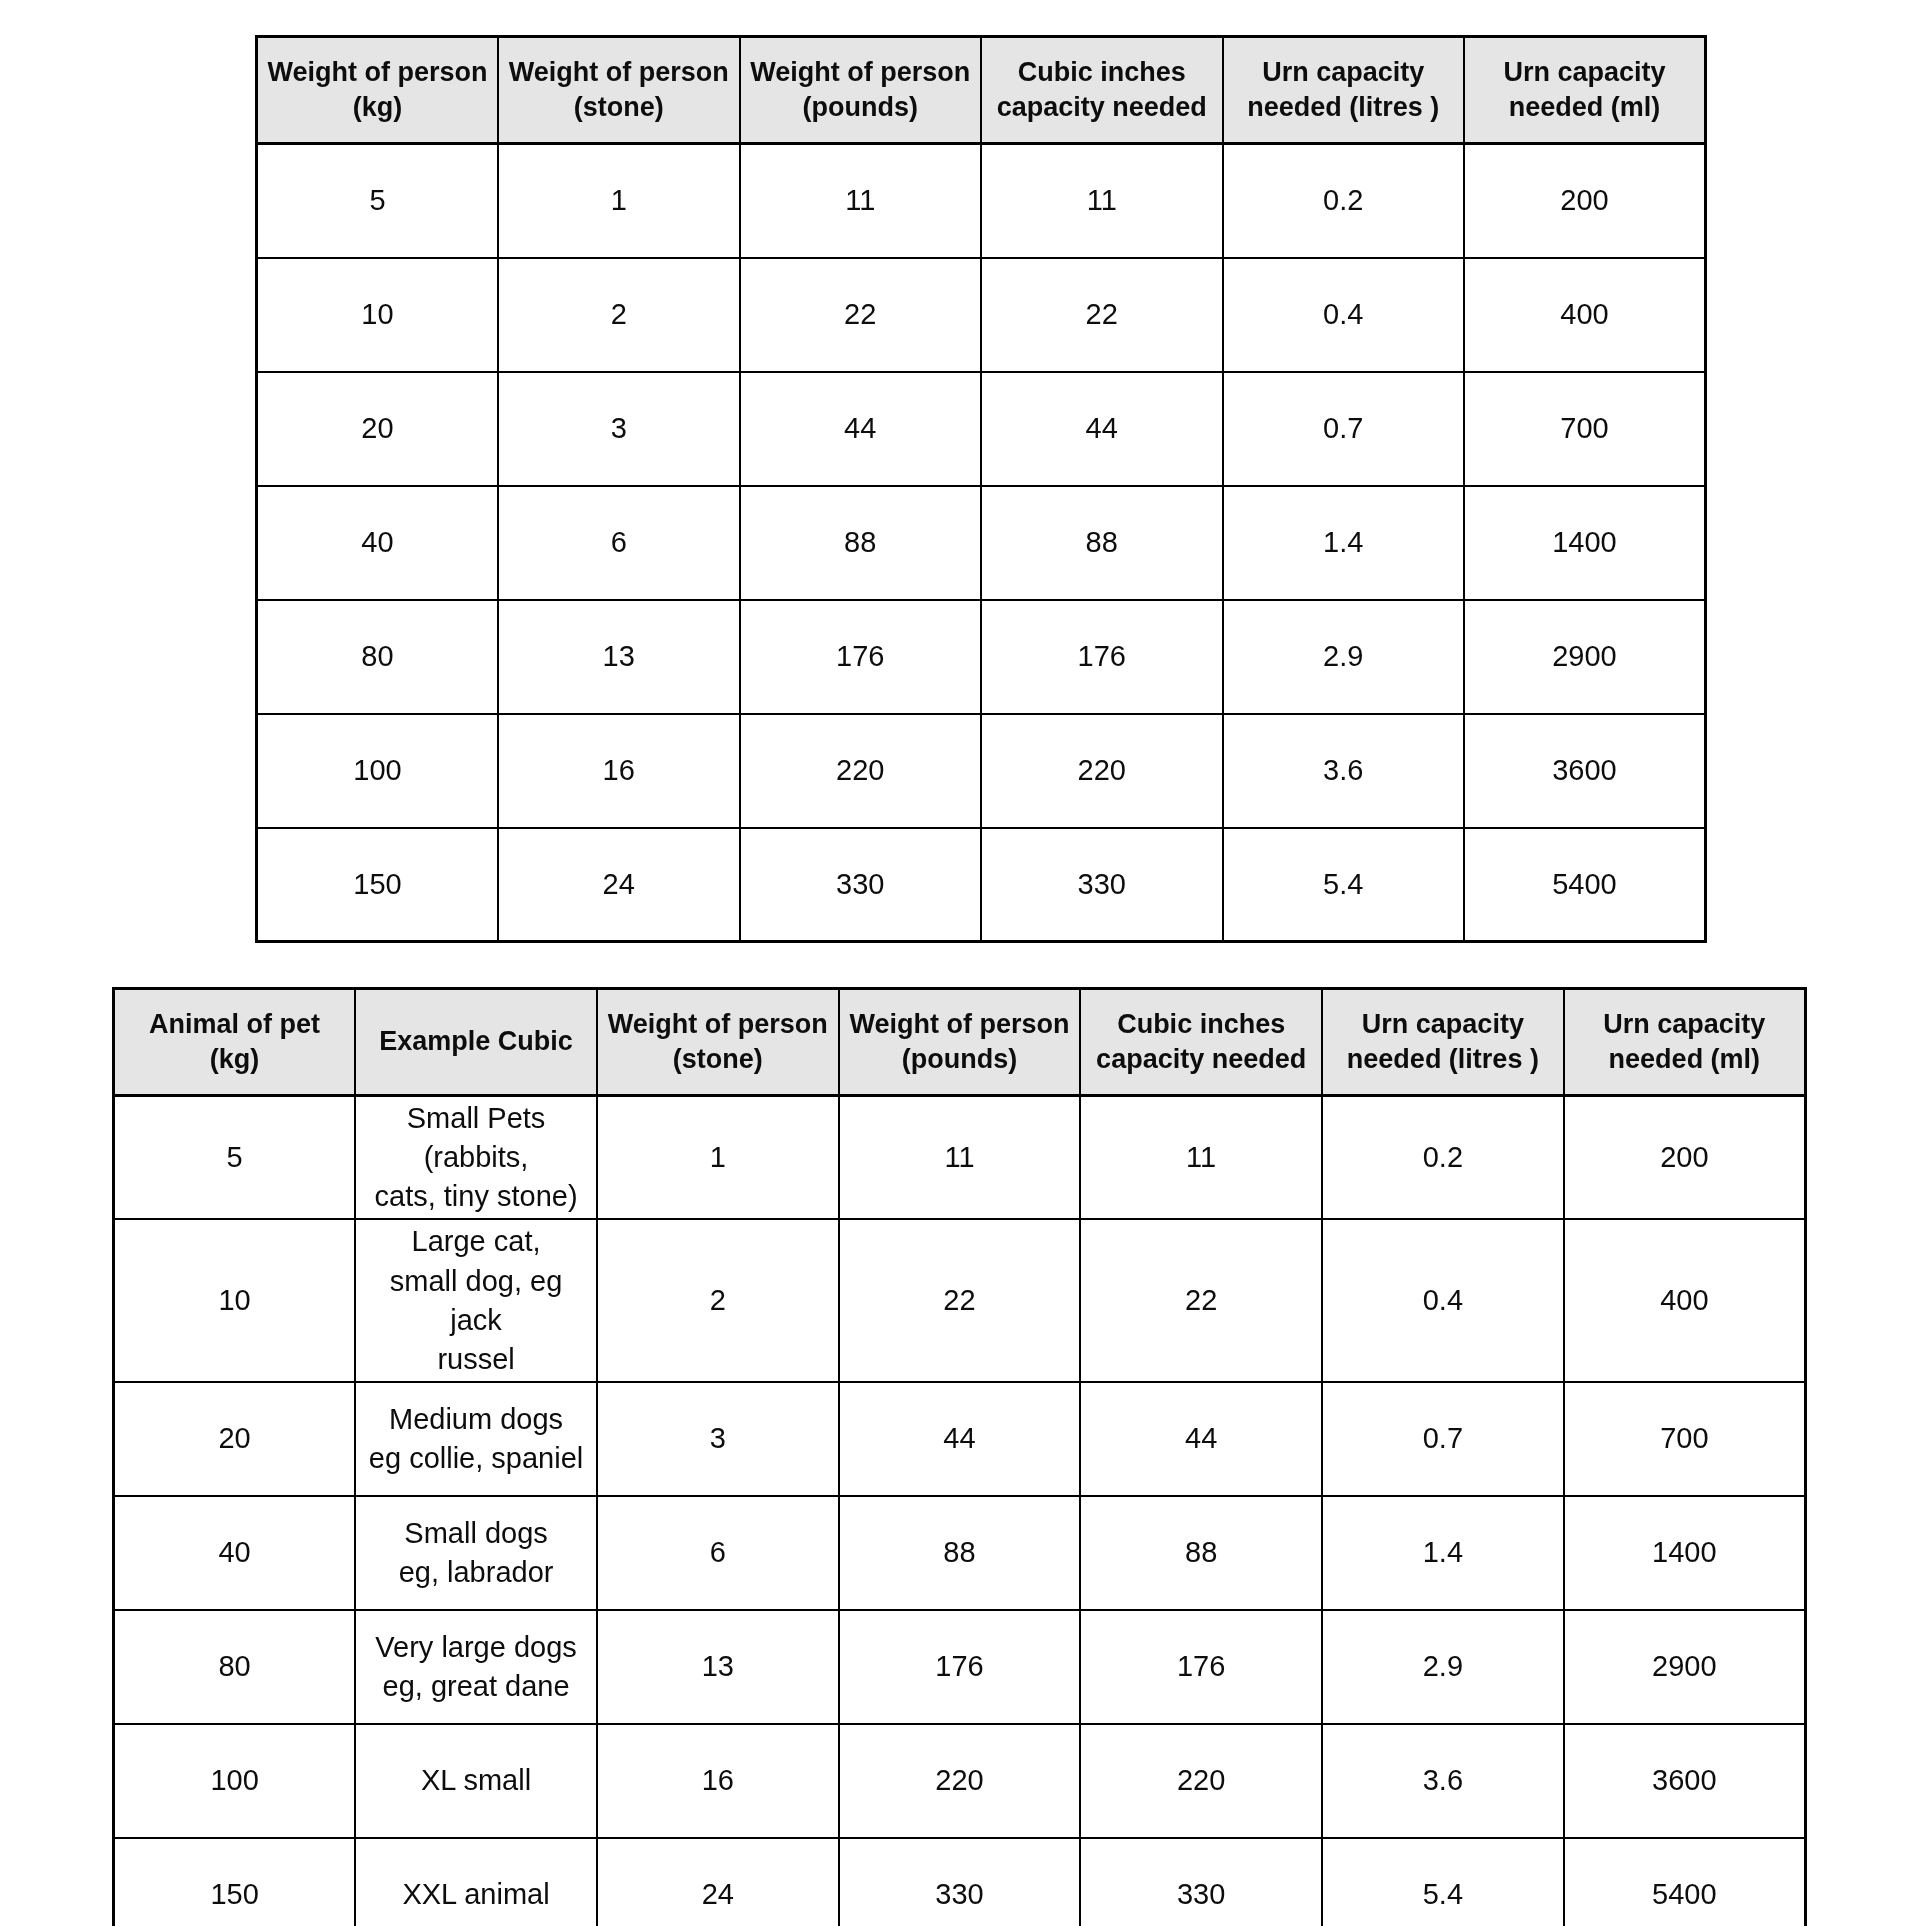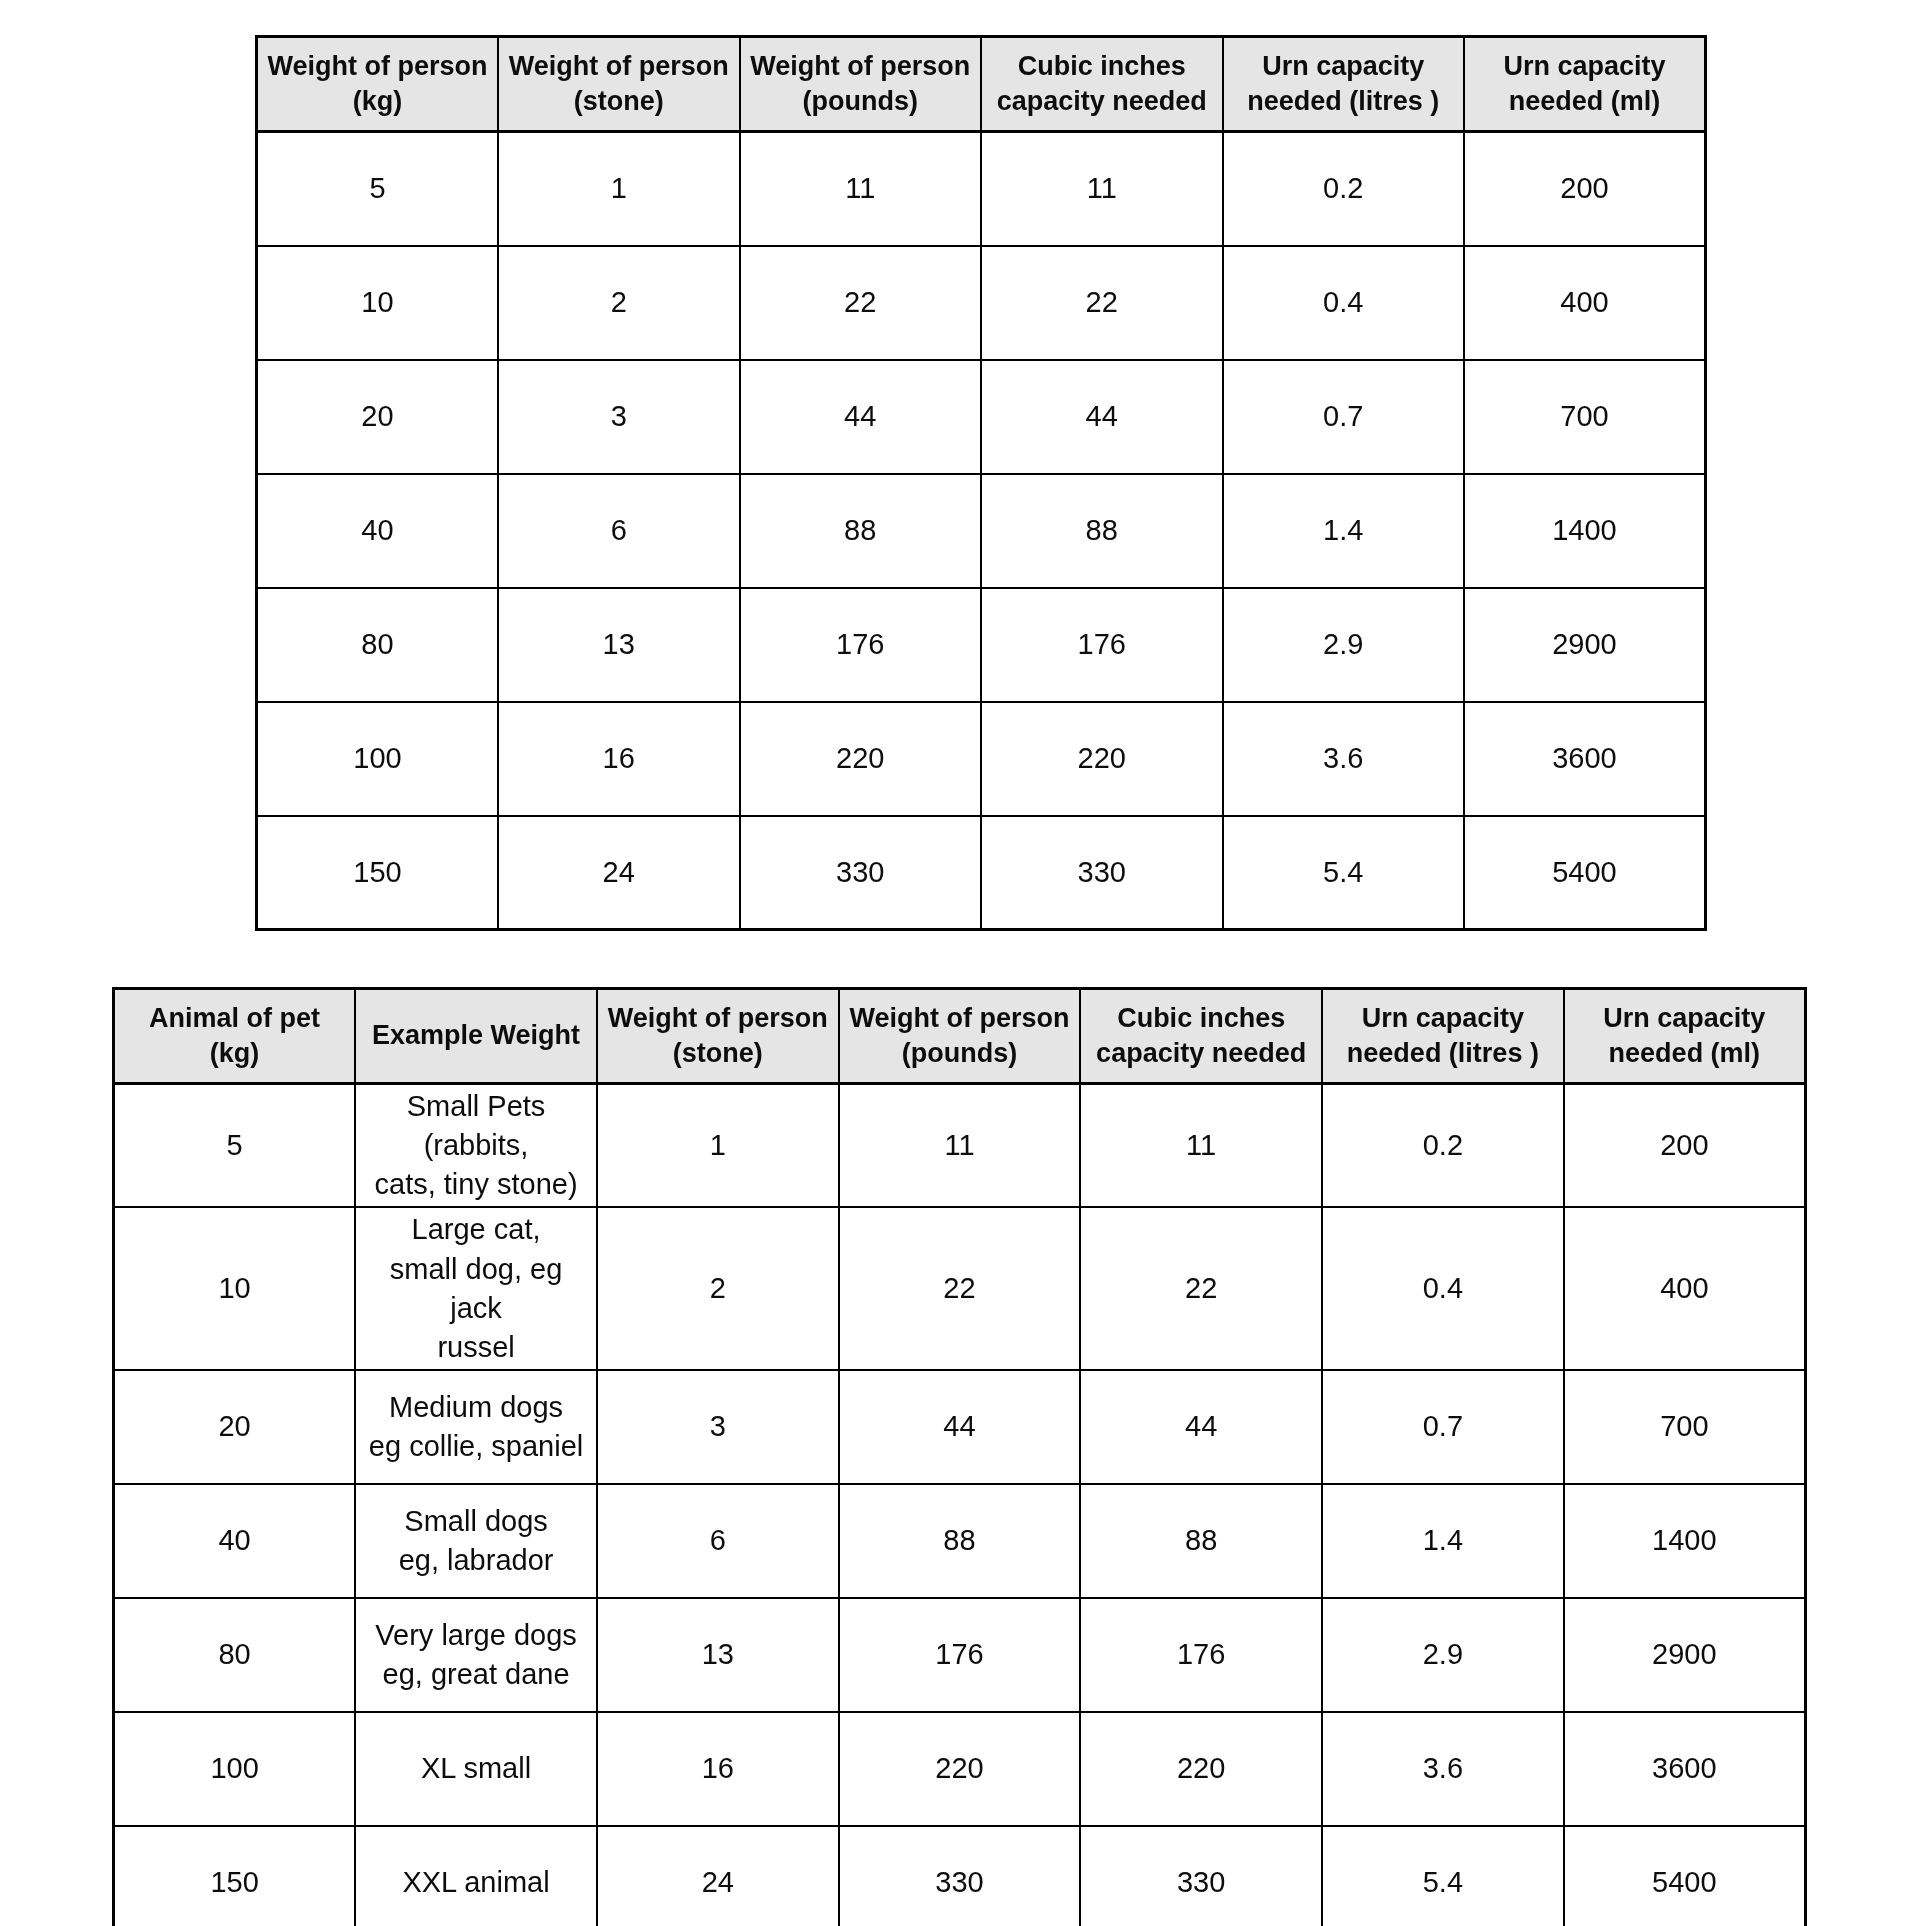--- a/index.html
+++ b/index.html
@@ -27,21 +27,21 @@
     color:#0d0d0d;
     padding:2px 8px;
     box-sizing:border-box;
     overflow:hidden;
   }
   .urn-table th{
     background:#e5e5e5;
     font-weight:700;
     font-size:27px;
     line-height:1.3;
-    height:95px;
+    height:107px;
     border-bottom:3px solid #000000;
   }
   .urn-table td{
     font-weight:400;
     font-size:29px;
     line-height:1.35;
     height:114px;
   }
   .table-person{ left:255px; top:35px;  width:1452px; }
   .table-pet{    left:112px; top:987px; width:1695px; }
@@ -143,21 +143,21 @@
         <col style="width:14.285%">
       <col style="width:14.285%">
         <col style="width:14.285%">
         <col style="width:14.285%">
       <col style="width:14.285%">
     </colgroup>
     <thead>
       <tr>
         <th>Animal of pet
 (kg)</th>
-        <th>Example Weight</th>
+        <th>Example Cubic</th>
         <th>Weight of person
 (stone)</th>
         <th>Weight of person
 (pounds)</th>
         <th>Cubic inches
 capacity needed</th>
         <th>Urn capacity
 needed (litres )</th>
         <th>Urn capacity
 needed (ml)</th>

